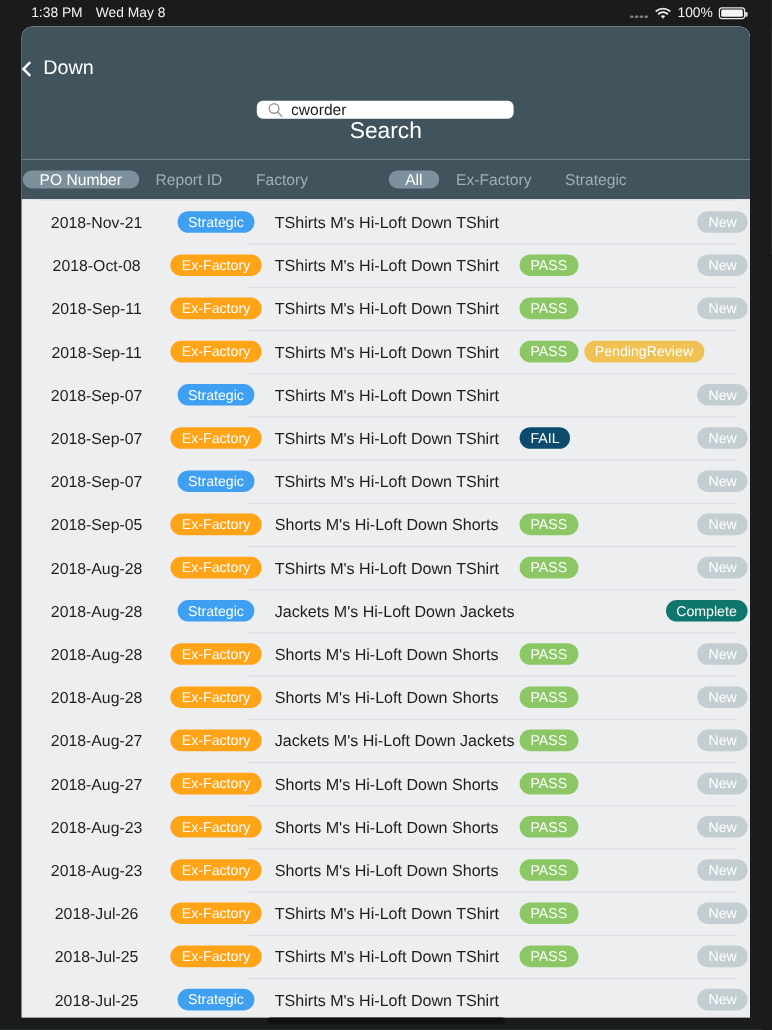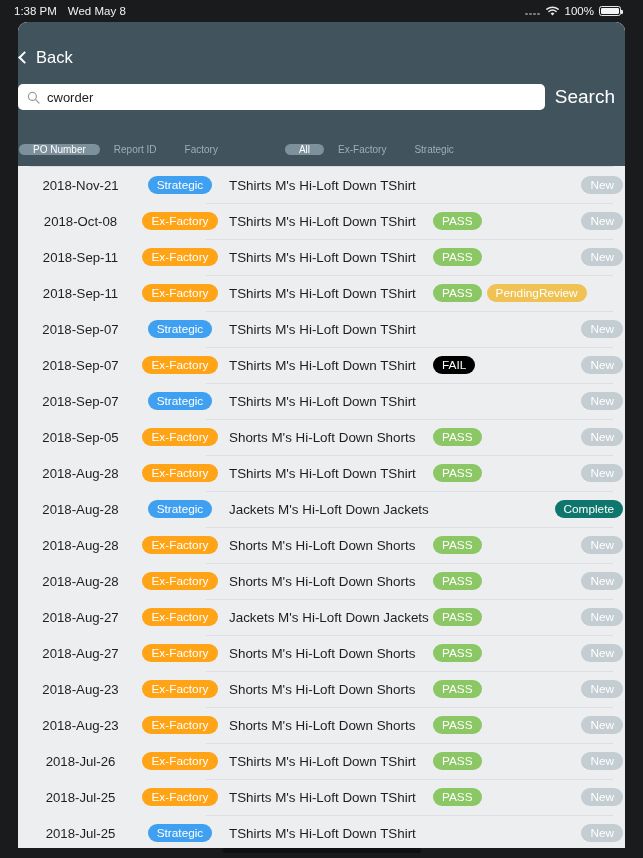--- a/index.html
+++ b/index.html
@@ -15,21 +15,21 @@
     background:#191b1c;
   }
 
   
   .statusbar {
     position:absolute; top:0; left:0; width:643px; height:22px;
     display:flex; align-items:center;
     color:#f2f2f2; font-size:11.5px;
     background:#191b1c;
   }
-  .sb-left { display:flex; align-items:center; gap:11px; margin-left:14px; }
+  .sb-left { display:flex; align-items:center; gap:11px; margin-left:26px; }
   .sb-right { margin-left:auto; display:flex; align-items:center; gap:5px; margin-right:22px; }
   .sb-dots { display:flex; align-items:flex-end; gap:1.5px; opacity:.55; height:8px; }
   .sb-dots i { width:2.5px; height:2.5px; background:#cfd2d3; border-radius:50%; display:block; }
   .wifi { display:block; }
   .batt {
     width:22px; height:10.5px; border:1.2px solid #e8e8e8; border-radius:2.6px;
     position:relative; display:block;
   }
   .batt::after {
     content:""; position:absolute; right:-3px; top:3px;
@@ -63,21 +63,21 @@
     width:9px; height:9px; border-left:2.4px solid #fff; border-bottom:2.4px solid #fff;
     transform:rotate(45deg); display:inline-block; margin-left:2px;
   }
   .nav-title {
     position:absolute; left:0; right:0; top:25px;
     text-align:center; color:#ffffff; font-size:16.5px;
   }
 
   .searchrow {
     position:absolute; left:0; right:0; top:62px;
-    display:flex; align-items:center; padding:0 2px 0 0;
+    display:flex; align-items:center; padding:0 2px 0 0;flex-direction:column;
   }
   .searchbox {
     margin-left:0px;
     flex:1;
     height:26px;
     background:#ffffff;
     border-radius:5px;
     display:flex; align-items:center;
     padding:0 9px;
     gap:7px;
@@ -95,21 +95,21 @@
 
   
   .tabsbar {
     height:33px; background:#41535d;
     display:flex; align-items:center;
     padding-left:1px;
     position:relative;
   }
   .tabgroup { display:flex; align-items:center; }
   .tab {
-    font-size:10px; color:#9dafb8;
+    font-size:13px; color:#9dafb8;
     padding:0 14px; border-radius:11px;
     cursor:pointer; white-space:nowrap;
   }
   .tab.active { background:#7d919c; color:#ffffff; }
   .tabgroup.right { margin-left:53px; }
 
   
   .list {
     position:absolute; top:144px; left:0; right:0; bottom:0;
     background:#eceef0;
@@ -141,21 +141,21 @@
 
   .pill {
     display:inline-block; border-radius:9px;
     font-size:11.8px; color:#ffffff;
     padding:3px 9px; line-height:12px;
     white-space:nowrap;
   }
   .pill.strategic   { background:#3f9ff0; }
   .pill.exfactory   { background:#ffa317; }
   .pill.pass        { background:#8cc765; }
-  .pill.fail        { background:#000000; }
+  .pill.fail        { background:#0c4a6e; }
   .pill.pending     { background:#efc253; }
   .pill.new         { background:#c3cdd2; }
   .pill.complete    { background:#0f766e; }
 
   
   .home-indicator {
     position:absolute; bottom:5px; left:50%; transform:translateX(-50%);
     width:198px; height:5px; border-radius:3px; background:#0e1011;
   }
 </style>
@@ -186,21 +186,21 @@
           <i></i>
         </span>
     </div>
   </div>
 
   <div class="app">
 
     <div class="navbar">
       <div class="back-btn">
         <span class="chev"></span>
-        <span>Back</span>
+        <span>Down</span>
       </div>
 
       <div class="searchrow">
         <div class="searchbox">
           <svg class="mag" width="13" height="13" viewBox="0 0 13 13">
             <circle cx="5.4" cy="5.4" r="4" stroke="#9a9a9e" stroke-width="1.2" fill="none"></circle>
             <line x1="8.4" y1="8.4" x2="12" y2="12" stroke="#9a9a9e" stroke-width="1.2" stroke-linecap="round"></line>
           </svg>
           <input class="search-input" type="text" value="cworder" style="">
         </div>

